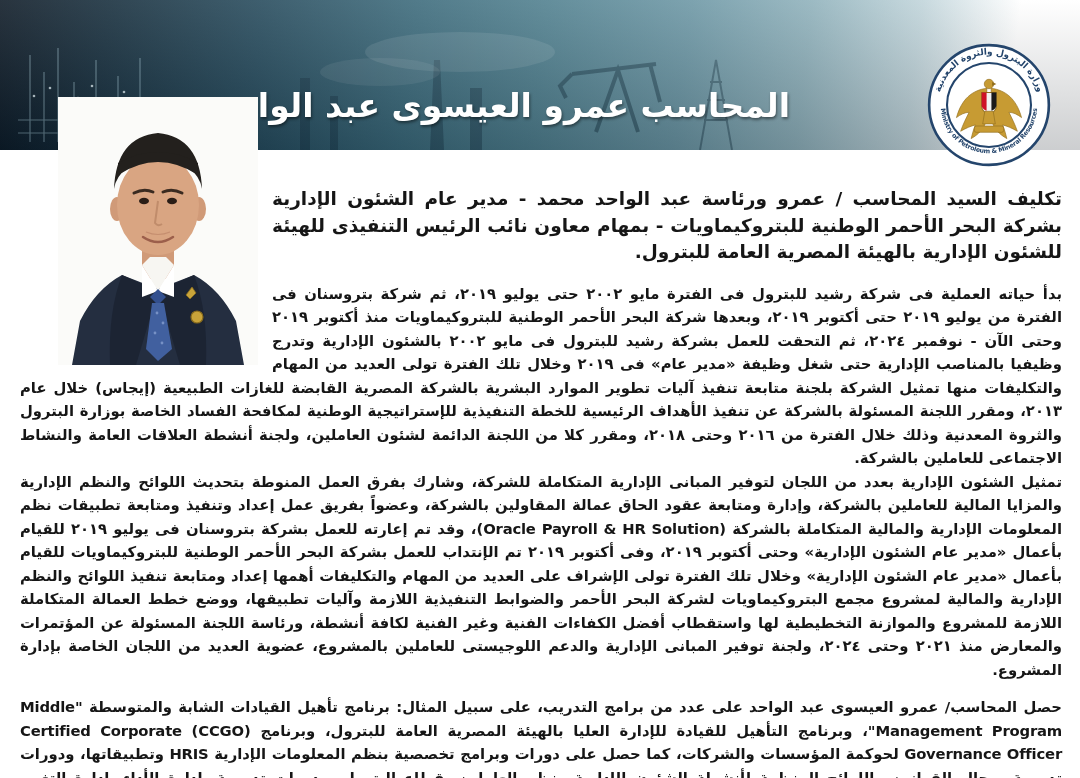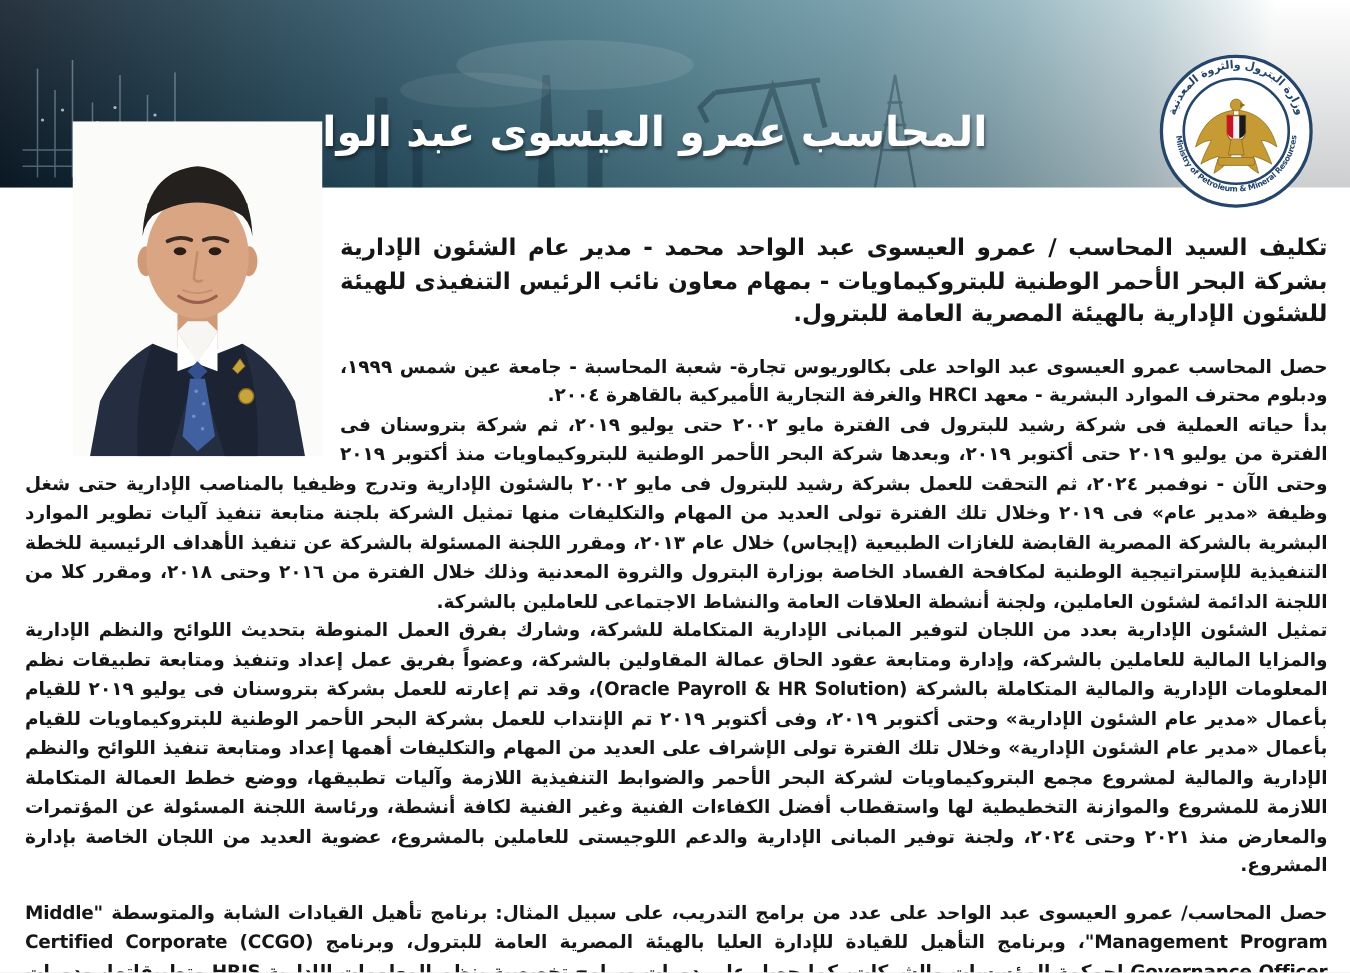--- a/index.html
+++ b/index.html
@@ -174,20 +174,19 @@
       <ellipse cx="86" cy="104" rx="5" ry="3.2" fill="#2a1d16"></ellipse>
       <ellipse cx="114" cy="104" rx="5" ry="3.2" fill="#2a1d16"></ellipse>
       <path d="M100,104 L97,126 Q100,130 104,127" stroke="#c08c6b" stroke-width="2" fill="none"></path>
       <path d="M85,140 Q100,150 115,140" stroke="#9c5f4b" stroke-width="2.5" fill="none" stroke-linecap="round"></path>
       <path d="M88,135 Q100,140 112,135" stroke="#b87f63" stroke-width="1.2" fill="none" opacity="0.6"></path>
     </svg>
   </div>
 
   <main class="body-text">
     <div class="photo-spacer"></div>
-    <p class="intro">تكليف السيد المحاسب / عمرو العيسوى عبد الواحد محمد - مدير عام الشئون الإدارية بشركة البحر الأحمر الوطنية للبتروكيماويات - بمهام معاون نائب الرئيس التنفيذى للهيئة للشئون الإدارية بالهيئة المصرية العامة للبترول.</p>
-    <p class="body-par">حصل المحاسب عمرو العيسوى عبد الواحد على بكالوريوس تجارة- شعبة المحاسبة - جامعة عين شمس ١٩٩٩، ودبلوم محترف الموارد البشرية - معهد HRCI والغرفة التجارية الأميركية بالقاهرة ٢٠٠٤.</p>
+    <p class="intro">تكليف السيد المحاسب / عمرو ورئاسة عبد الواحد محمد - مدير عام الشئون الإدارية بشركة البحر الأحمر الوطنية للبتروكيماويات - بمهام معاون نائب الرئيس التنفيذى للهيئة للشئون الإدارية بالهيئة المصرية العامة للبترول.</p>
     <p class="body-par">بدأ حياته العملية فى شركة رشيد للبترول فى الفترة مايو ٢٠٠٢ حتى يوليو ٢٠١٩، ثم شركة بتروسنان فى الفترة من يوليو ٢٠١٩ حتى أكتوبر ٢٠١٩، وبعدها شركة البحر الأحمر الوطنية للبتروكيماويات منذ أكتوبر ٢٠١٩ وحتى الآن - نوفمبر ٢٠٢٤، ثم التحقت للعمل بشركة رشيد للبترول فى مايو ٢٠٠٢ بالشئون الإدارية وتدرج وظيفيا بالمناصب الإدارية حتى شغل وظيفة «مدير عام» فى ٢٠١٩ وخلال تلك الفترة تولى العديد من المهام والتكليفات منها تمثيل الشركة بلجنة متابعة تنفيذ آليات تطوير الموارد البشرية بالشركة المصرية القابضة للغازات الطبيعية (إيجاس) خلال عام ٢٠١٣، ومقرر اللجنة المسئولة بالشركة عن تنفيذ الأهداف الرئيسية للخطة التنفيذية للإستراتيجية الوطنية لمكافحة الفساد الخاصة بوزارة البترول والثروة المعدنية وذلك خلال الفترة من ٢٠١٦ وحتى ٢٠١٨، ومقرر كلا من اللجنة الدائمة لشئون العاملين، ولجنة أنشطة العلاقات العامة والنشاط الاجتماعى للعاملين بالشركة.</p>
     <p class="body-par">تمثيل الشئون الإدارية بعدد من اللجان لتوفير المبانى الإدارية المتكاملة للشركة، وشارك بفرق العمل المنوطة بتحديث اللوائح والنظم الإدارية والمزايا المالية للعاملين بالشركة، وإدارة ومتابعة عقود الحاق عمالة المقاولين بالشركة، وعضواً بفريق عمل إعداد وتنفيذ ومتابعة تطبيقات نظم المعلومات الإدارية والمالية المتكاملة بالشركة (Oracle Payroll &amp; HR Solution)، وقد تم إعارته للعمل بشركة بتروسنان فى يوليو ٢٠١٩ للقيام بأعمال «مدير عام الشئون الإدارية» وحتى أكتوبر ٢٠١٩، وفى أكتوبر ٢٠١٩ تم الإنتداب للعمل بشركة البحر الأحمر الوطنية للبتروكيماويات للقيام بأعمال «مدير عام الشئون الإدارية» وخلال تلك الفترة تولى الإشراف على العديد من المهام والتكليفات أهمها إعداد ومتابعة تنفيذ اللوائح والنظم الإدارية والمالية لمشروع مجمع البتروكيماويات لشركة البحر الأحمر والضوابط التنفيذية اللازمة وآليات تطبيقها، ووضع خطط العمالة المتكاملة اللازمة للمشروع والموازنة التخطيطية لها واستقطاب أفضل الكفاءات الفنية وغير الفنية لكافة أنشطة، ورئاسة اللجنة المسئولة عن المؤتمرات والمعارض منذ ٢٠٢١ وحتى ٢٠٢٤، ولجنة توفير المبانى الإدارية والدعم اللوجيستى للعاملين بالمشروع، عضوية العديد من اللجان الخاصة بإدارة المشروع.</p>
     <p class="body-par last-par">حصل المحاسب/ عمرو العيسوى عبد الواحد على عدد من برامج التدريب، على سبيل المثال: برنامج تأهيل القيادات الشابة والمتوسطة "Middle Management Program"، وبرنامج التأهيل للقيادة للإدارة العليا بالهيئة المصرية العامة للبترول، وبرنامج (CCGO) Certified Corporate Governance Officer لحوكمة المؤسسات والشركات، كما حصل على دورات وبرامج تخصصية بنظم المعلومات الإدارية HRIS وتطبيقاتها، ودورات تدريبية بمجال القوانين واللوائح المنظمة لأنشطة الشئون الإدارية ونظم العاملين بقطاع البترول، ودورات تدريبية بإدارة الأداء، إدارة التغيير وشهادات أخرى تخصصية بمجال الإدارة.</p>
   </main>
 
 </div>
 
 </body></html>

